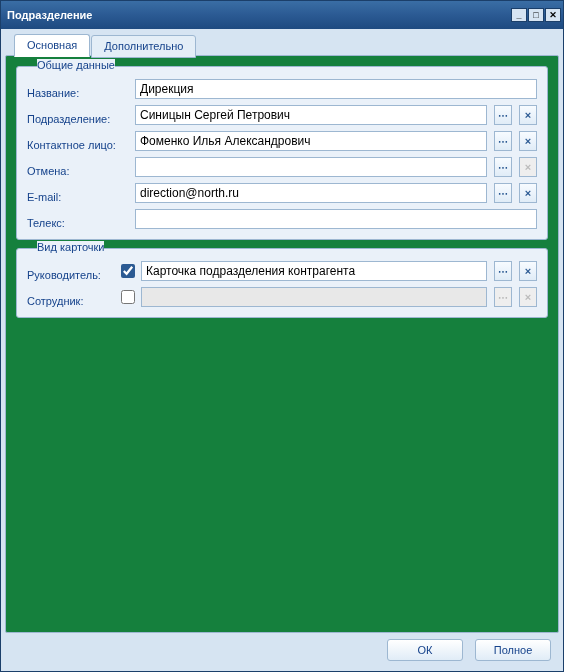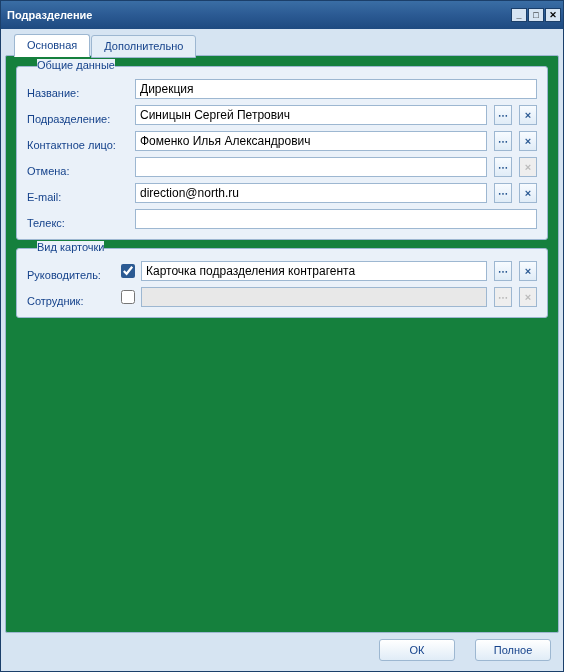--- a/index.html
+++ b/index.html
@@ -188,21 +188,21 @@
     height: 14px;
     margin-right: 6px;
     accent-color: #2b5a93;
   }
   .footer {
     height: 34px;
     display: flex;
     justify-content: flex-end;
     align-items: center;
     padding: 0 8px;
-    gap: 20px;
+    gap: 12px;
   }
   .fbtn {
     min-width: 76px;
     height: 22px;
     border: 1px solid #9db7d1;
     background: linear-gradient(to bottom, #ffffff 0%, #e0ecf7 100%);
     color: #15428b;
     border-radius: 3px;
     cursor: pointer;
     padding: 0 14px;

